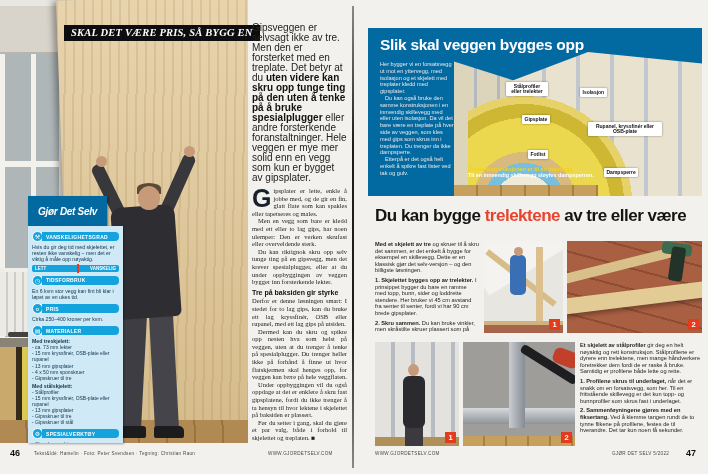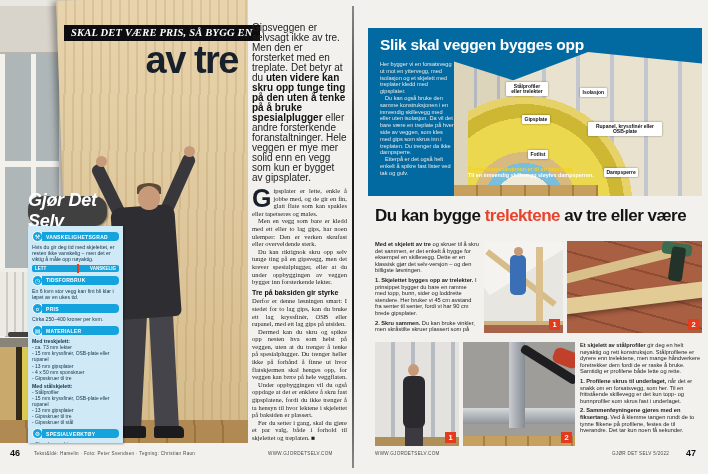--- a/index.html
+++ b/index.html
@@ -33,22 +33,22 @@
   .person .leg1 { position:absolute; left:120px; top:312px; width:24px; height:120px; background:#3f3d44; border-radius:4px; transform:rotate(3deg); }
   .person .leg2 { position:absolute; left:152px; top:312px; width:24px; height:120px; background:#46444b; border-radius:4px; transform:rotate(-3deg); }
   .person .shoe1 { position:absolute; left:116px; top:426px; width:30px; height:12px; background:#1c1b1d; border-radius:5px 3px 2px 2px; }
   .person .shoe2 { position:absolute; left:154px; top:426px; width:30px; height:12px; background:#1c1b1d; border-radius:3px 5px 2px 2px; }
 
   .kicker { left:64px; top:25px; background:#0d0d0f; color:#fff; font-family:"Liberation Serif", serif; font-style:italic; font-weight:bold;
     font-size:10.5px; padding:2px 7px 3px; letter-spacing:.2px; }
   .headline { left:38px; top:40px; width:200px; text-align:right; color:#18202c; font-weight:bold;
     font-size:38px; line-height:40px; letter-spacing:-1.5px; }
 
-  .brand-box { left:28px; top:196px; width:79px; height:30px; background:#404040; color:#fff; display:flex; align-items:center; justify-content:center;
-    font-size:18px; font-weight:bold; font-style:italic; letter-spacing:-.3px; box-shadow:1px 1px 2px rgba(0,0,0,.4);border-radius:13px; }
+  .brand-box { left:28px; top:196px; width:79px; height:30px; background:#0369a1; color:#fff; display:flex; align-items:center; justify-content:center;
+    font-size:10px; font-weight:bold; font-style:italic; letter-spacing:-.3px; box-shadow:1px 1px 2px rgba(0,0,0,.4); }
   .factbox { left:28px; top:226px; width:95px; height:217px; background:#cfe9f7; padding:5px 4px 4px 4px; overflow:hidden; box-shadow:1px 1px 2px rgba(0,0,0,.35); }
   .fb-section { margin-bottom:3px; }
   .fb-head { display:flex; align-items:center; margin-bottom:2px; }
   .fb-icon { width:11px; height:11px; border-radius:50%; background:#14a3dd; color:#fff; font-size:6px; line-height:11px; text-align:center; flex:0 0 11px; border:1px solid #fff; }
   .fb-title { background:#14a3dd; color:#fff; font-weight:bold; font-size:5px; letter-spacing:.3px; padding:1.5px 4px; border-radius:0 4px 4px 0; margin-left:-1px; flex:1; }
   .fb-body { font-size:5.2px; line-height:6.2px; color:#10344a; }
   .fb-scale { position:relative; height:7px; background:#14a3dd; border-radius:2px; margin-top:2px; color:#fff; font-size:4.5px; font-weight:bold; line-height:7px; padding:0 3px; display:flex; justify-content:space-between; }
   .fb-marker { position:absolute; left:52%; top:-1px; width:2px; height:9px; background:#e23b1e; }
   .fb-listhead { font-size:5.2px; font-weight:bold; color:#10344a; margin-top:2px; }
   .fb-li { font-size:5px; line-height:6.1px; color:#10344a; }
@@ -154,21 +154,20 @@
     <div class="shoe1"></div>
     <div class="shoe2"></div>
     <div class="torso"></div>
     <div class="hair"></div>
     <div class="head"></div>
   </div>
 </div>
 
 <div class="abs kicker">SKAL DET VÆRE PRIS, SÅ BYGG EN</div>
 <div class="abs headline">
-  <div>av tre</div>
 </div>
 
 <div class="abs brand-box">Gjør Det Selv</div>
 
 <div class="abs factbox">
   <div class="fb-section">
     <div class="fb-head">
       <div class="fb-icon">⚒</div>
       <div class="fb-title">VANSKELIGHETSGRAD</div>
     </div>

